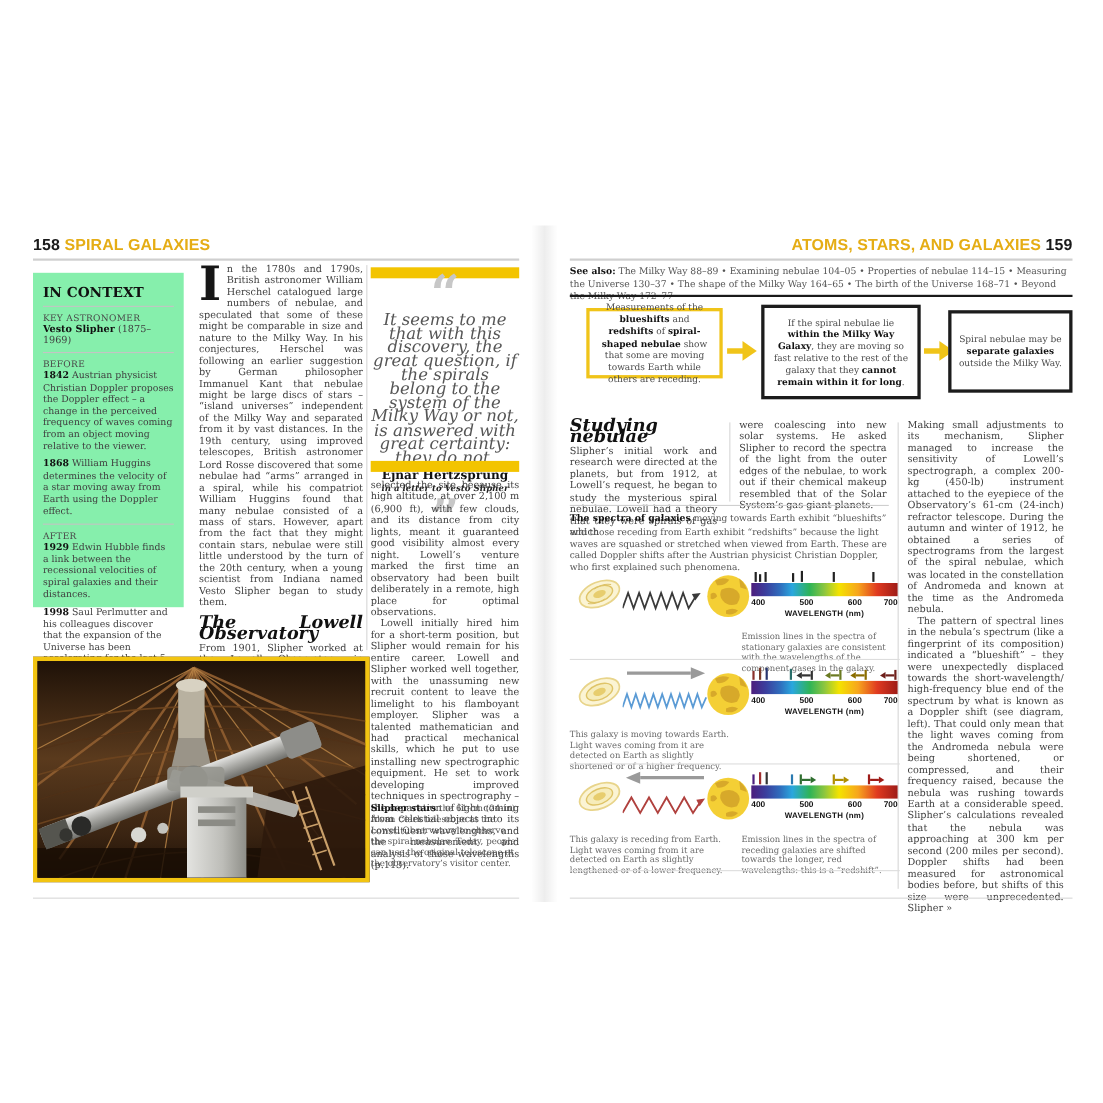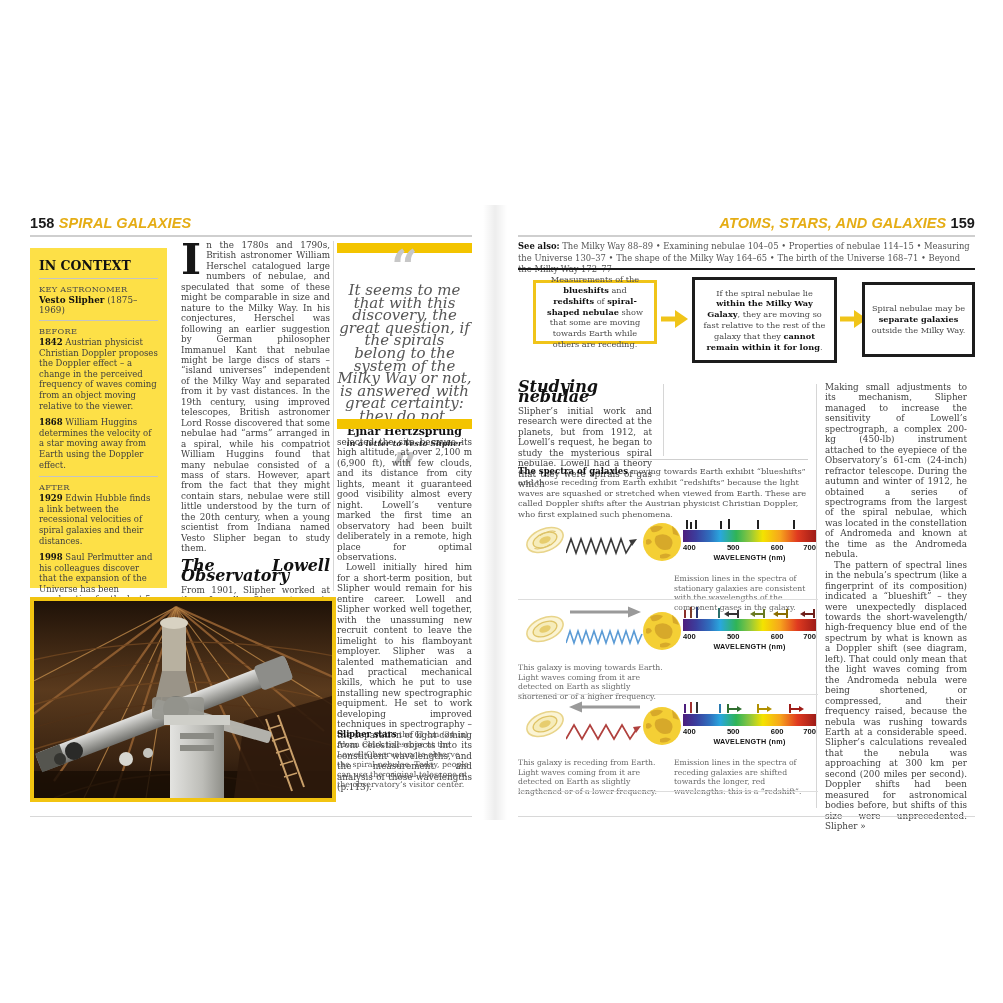--- a/index.html
+++ b/index.html
@@ -3,24 +3,24 @@
 <meta charset="utf-8">
 <style>
   html,body{margin:0;padding:0;background:#fff;}
   .canvas{position:relative;width:1003px;height:1003px;background:#ffffff;overflow:hidden;
           font-family:"DejaVu Serif",serif;color:#3f3f3f;}
   .abs{position:absolute;}
   
   .pghead{position:absolute;top:215px;font-family:"Liberation Sans",sans-serif;font-weight:bold;
           font-size:14.5px;letter-spacing:0.1px;white-space:nowrap;}
   .pghead .num{color:#1a1a1a;}
-  .pghead .sect{color:#e5ad15;font-style:italic;}
+  .pghead .sect{color:#e5ad15;}
   .headrule{position:absolute;top:235px;height:2px;background:#cfcfcf;}
   
-  .incontext{position:absolute;left:30px;top:248px;width:137px;height:340px;background:#fde047;
+  .incontext{position:absolute;left:30px;top:248px;width:137px;height:304px;background:#86efac;
              box-sizing:border-box;padding:10px 9px;}
   .ic-title{font-size:12.5px;font-weight:bold;color:#111;margin:0 0 4px 0;}
   .ic-rule{height:1px;background:#c4c4c4;margin:5px 0;}
   .ic-label{font-size:8.2px;color:#4a4a4a;letter-spacing:0.3px;margin:3px 0 1px 0;}
   .ic-name{font-size:8.8px;margin:1px 0 2px 0;}
   .ic-name b{color:#111;}
   .ic-ev{font-size:8.5px;line-height:10.6px;margin:0 0 6px 0;text-align:left;}
   .ic-ev b{color:#111;text-align:center;}
   
   .bodytxt{font-size:8.8px;line-height:10.45px;text-align:justify;}
@@ -258,20 +258,23 @@
       <polygon points="15,2 28,11 15,20" fill="#f0c419"></polygon>
   </svg>
   <div class="fbox fb-dark" style="left:862px;top:282px;width:113px;height:75px;">
     <p><span>Spiral nebulae may be </span><span class="b">separate galaxies</span><span> outside the Milky Way.</span></p>
   </div>
 
   <div class="scol bodytxt" style="left:518px;width:134px;">
     <div class="colhead" style="margin-top:0;">Studying nebulae</div>
     <p>Slipher’s initial work and research were directed at the planets, but from 1912, at Lowell’s request, he began to study the mysterious spiral nebulae. Lowell had a theory that they were spirals of gas which</p>
   </div>
+  <div class="scol bodytxt" style="left:672px;width:134px;">
+    <p>were coalescing into new solar systems. He asked Slipher to record the spectra of the light from the outer edges of the nebulae, to work out if their chemical makeup resembled that of the Solar System’s gas giant planets.</p>
+  </div>
   <div class="scol bodytxt" style="left:825px;width:142px;">
     <p>Making small adjustments to its mechanism, Slipher managed to increase the sensitivity of Lowell’s spectrograph, a complex 200-kg (450-lb) instrument attached to the eyepiece of the Observatory’s 61-cm (24-inch) refractor telescope. During the autumn and winter of 1912, he obtained a series of spectrograms from the largest of the spiral nebulae, which was located in the constellation of Andromeda and known at the time as the Andromeda nebula.</p>
     <p class="ind">The pattern of spectral lines in the nebula’s spectrum (like a fingerprint of its composition) indicated a “blueshift” – they were unexpectedly displaced towards the short-wavelength/ high-frequency blue end of the spectrum by what is known as a Doppler shift (see diagram, left). That could only mean that the light waves coming from the Andromeda nebula were being shortened, or compressed, and their frequency raised, because the nebula was rushing towards Earth at a considerable speed. Slipher’s calculations revealed that the nebula was approaching at 300 km per second (200 miles per second). Doppler shifts had been measured for astronomical bodies before, but shifts of this size were unprecedented. Slipher »</p>
   </div>
   <div class="vrule" style="left:663px;top:384px;height:72px;"></div>
   <div class="vrule" style="left:816px;top:384px;height:424px;"></div>
   <div class="hrule" style="left:518px;top:459px;width:290px;"></div>
 
   <div class="speccap">
     <b>The spectra of galaxies</b><span> moving towards Earth exhibit “blueshifts” and those receding from Earth exhibit “redshifts” because the light waves are squashed or stretched when viewed from Earth. These are called Doppler shifts after the Austrian physicist Christian Doppler, who first explained such phenomena.</span>

